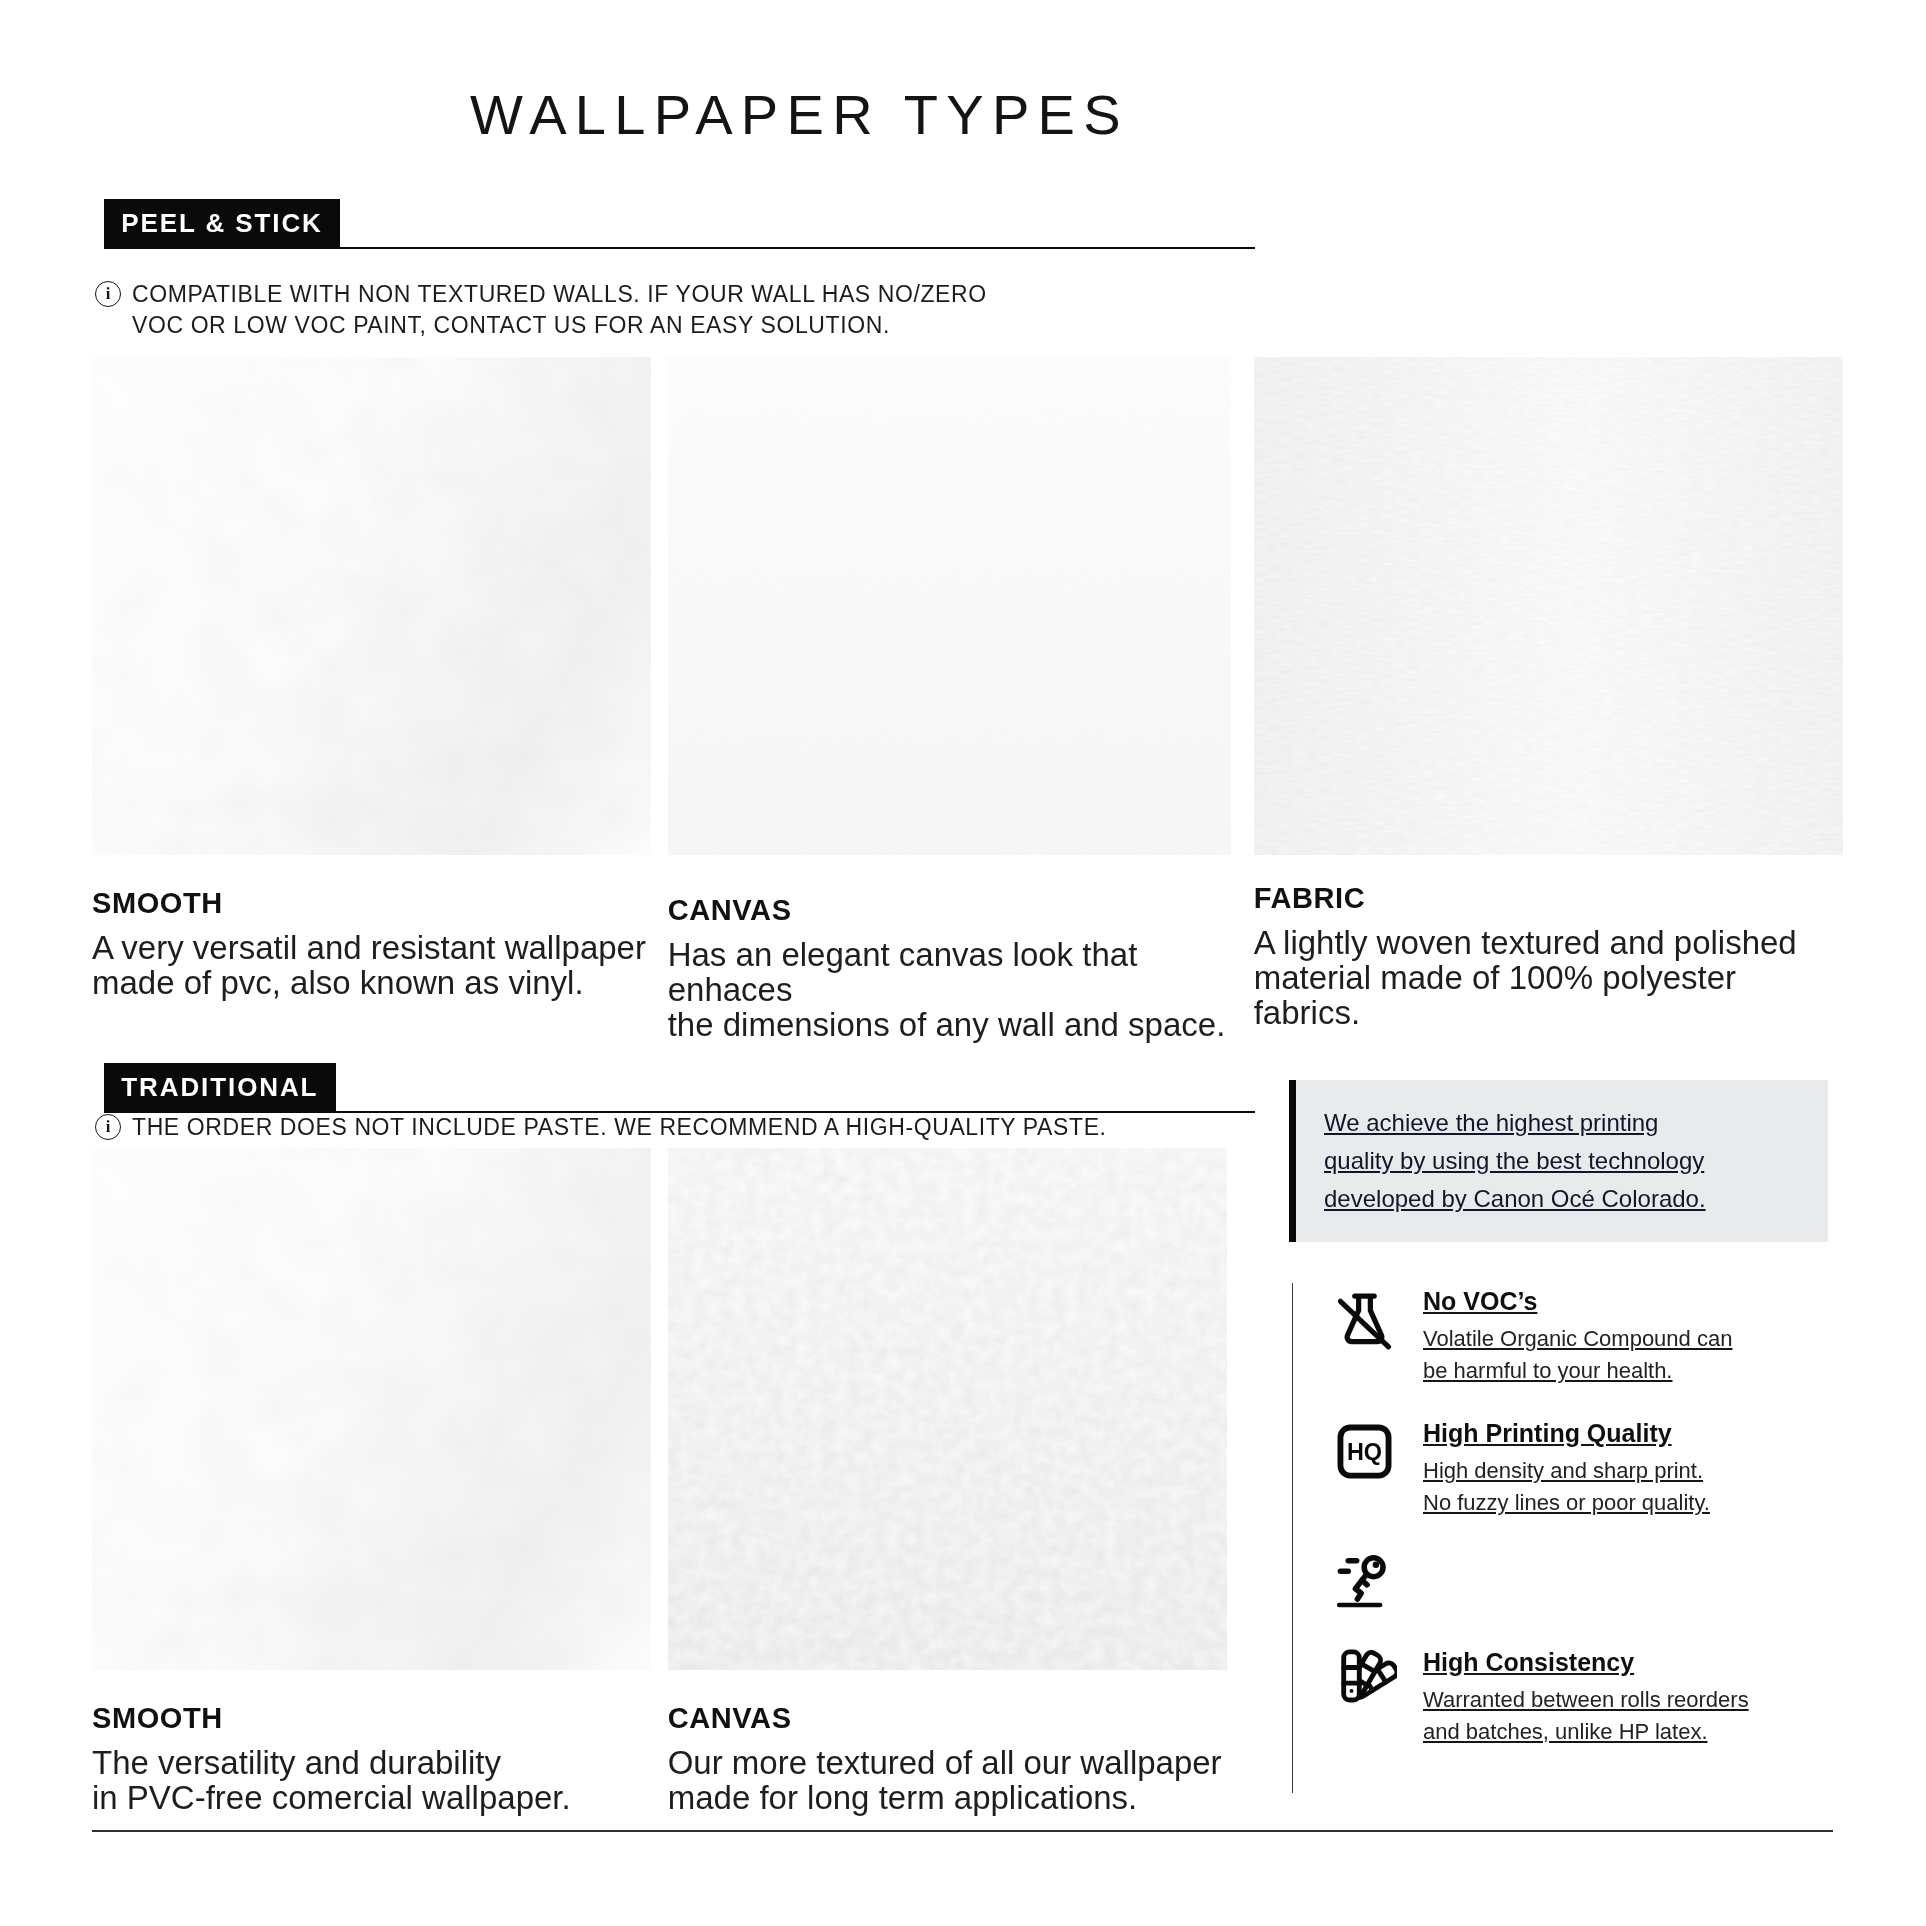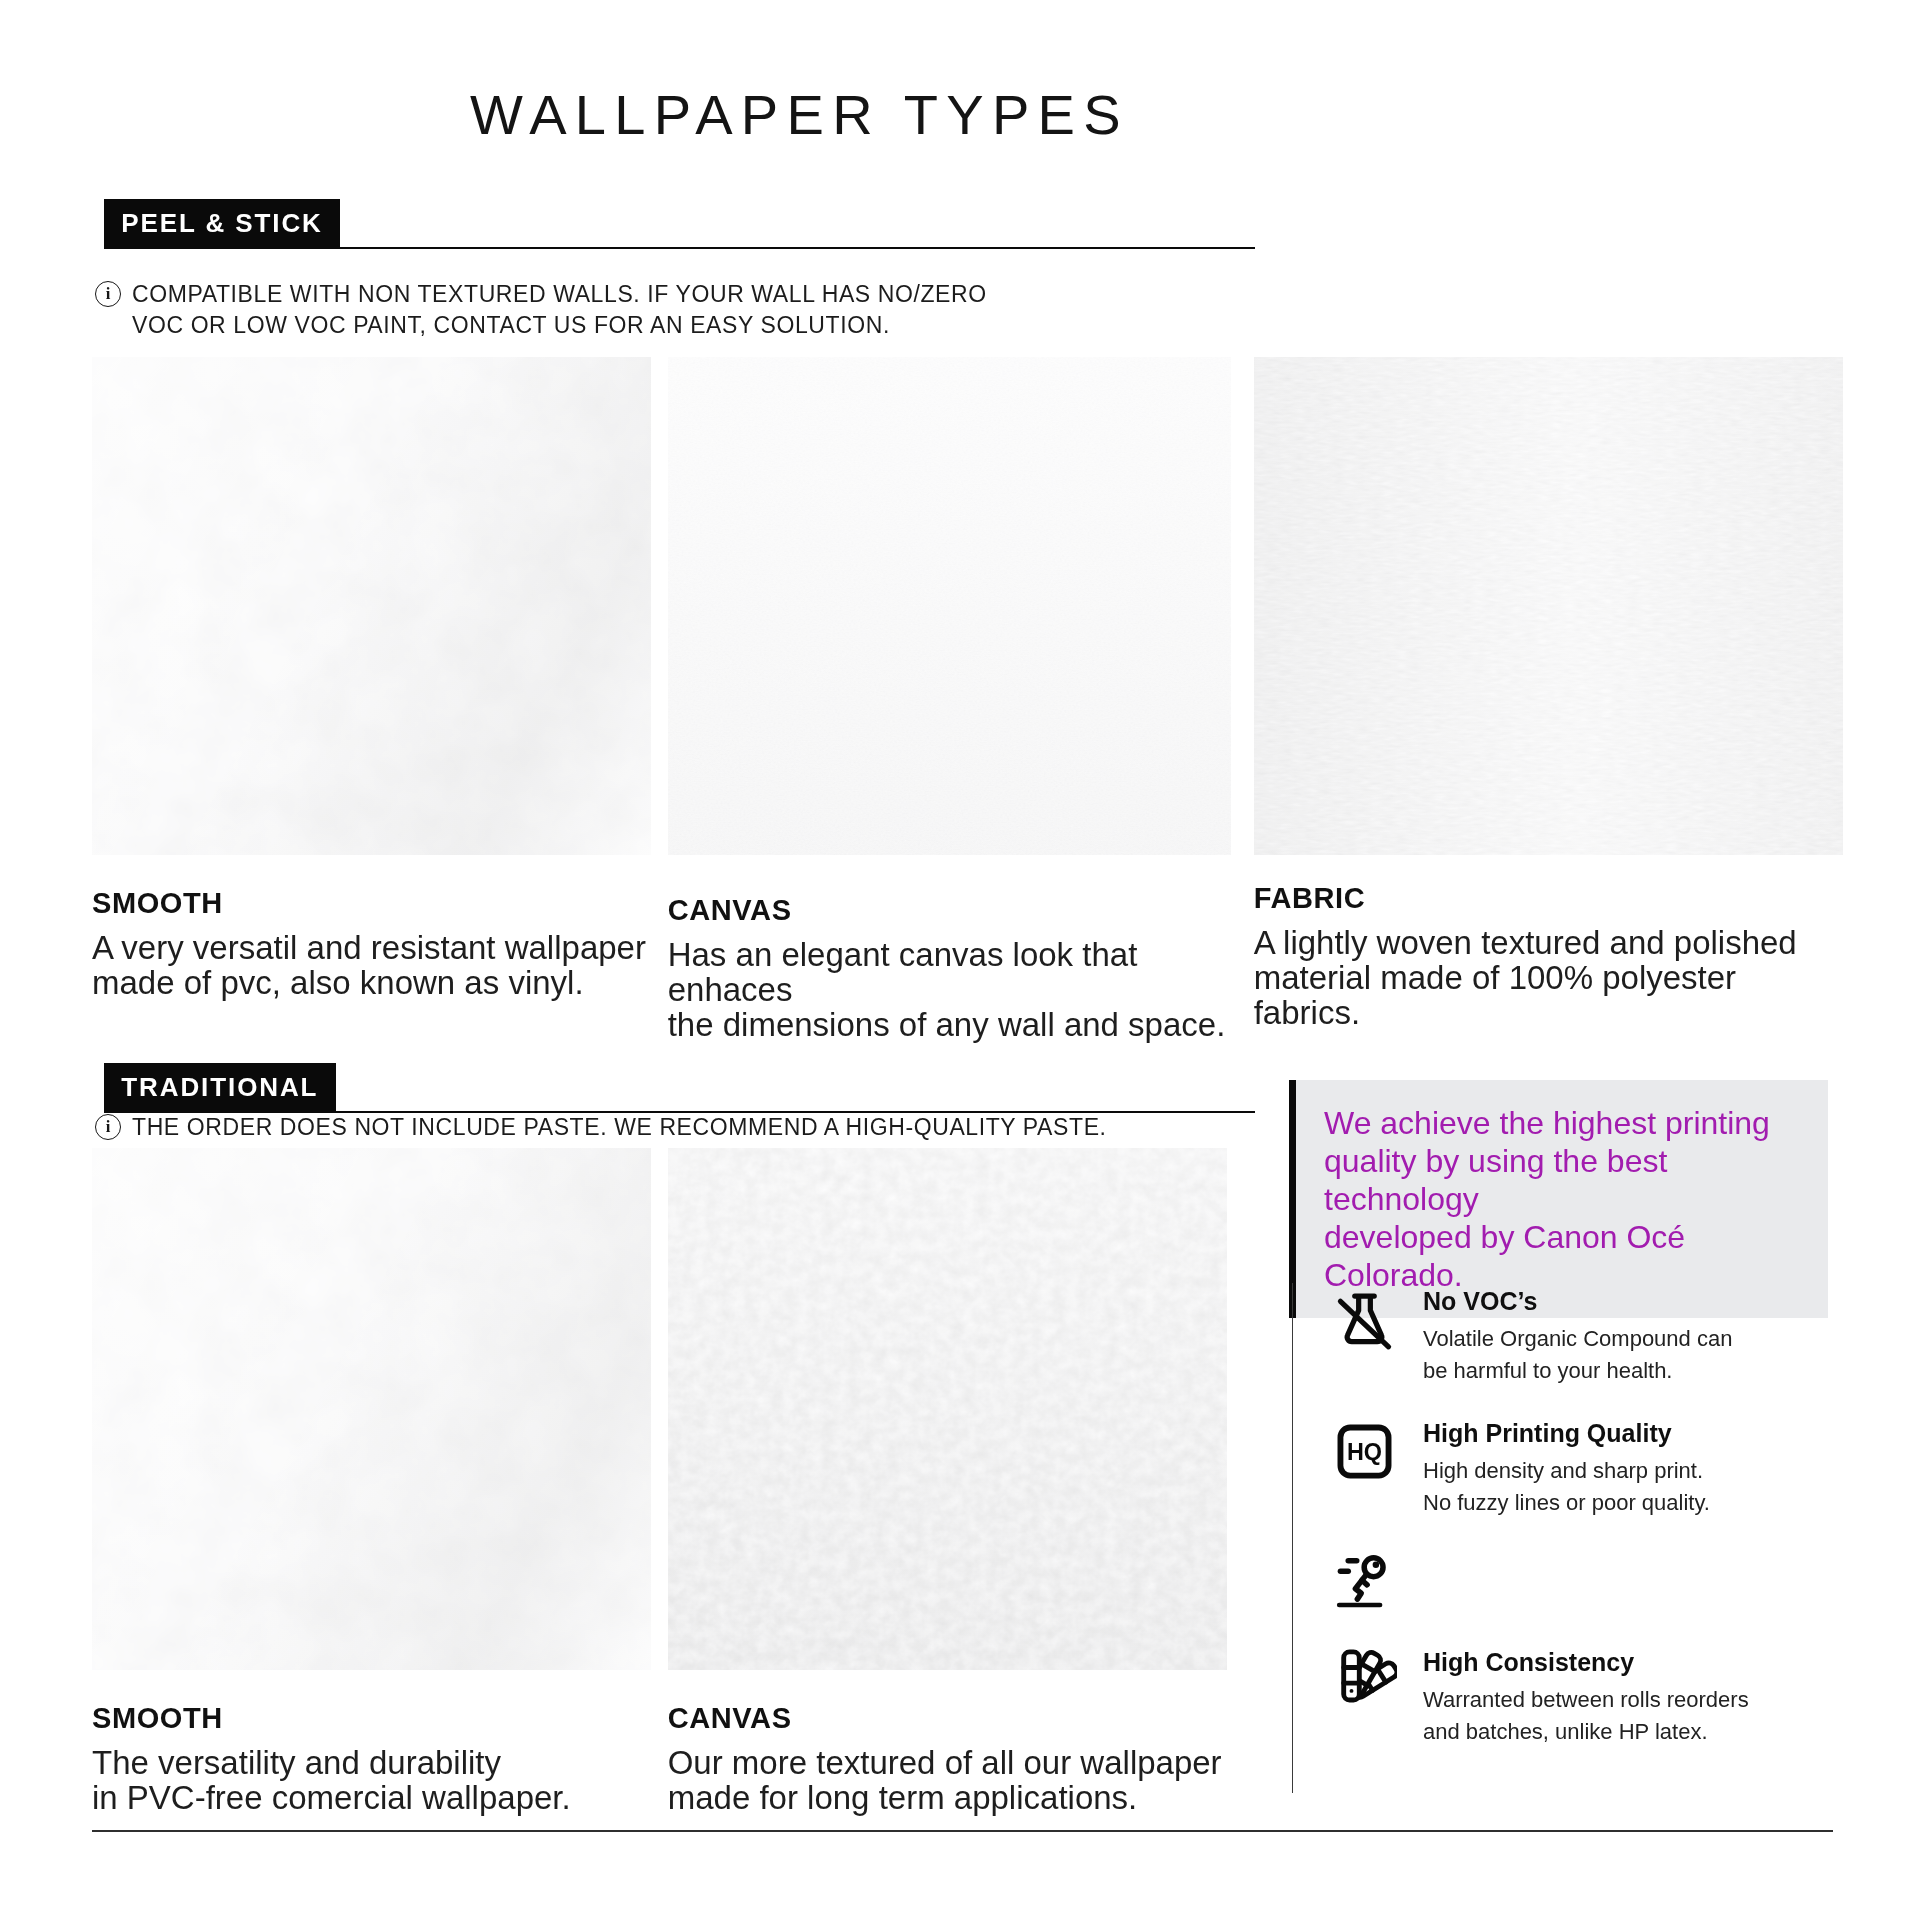--- a/index.html
+++ b/index.html
@@ -52,30 +52,30 @@
   .shade-canvas { background:linear-gradient(180deg, rgba(255,255,255,0.25), rgba(160,160,160,0.05)); }
   .shade-fabric { background:linear-gradient(90deg, rgba(140,140,140,0.06), rgba(255,255,255,0.2) 55%, rgba(150,150,150,0.05)); }
   .card-title { margin-top:32px; font-size:29px; font-weight:bold; letter-spacing:0.6px; color:#111111; }
   .card-desc { margin-top:10.3px; font-size:33px; line-height:35px; color:#1e1e1e; white-space:pre-line; }
 
   
   .quote { left:1289px; top:1080px; width:539px; display:flex; }
   .quote-bar { flex:0 0 7px; background:#0a0a0a; }
   .quote-body {
     flex:1; background:#e9eaec; padding:24px 18px 24px 28px;
-    font-size:32px; line-height:38px; color:#a21caf; white-space:pre-line;
+    font-size:24px; line-height:38px; color:#0f172a; white-space:pre-line;text-decoration:underline;
   }
 
   
   .features {
     left:1292px; top:1283px; width:581px; height:510px;
     border-left:1.9px solid #3a3a3a; padding-left:39px;
     display:flex; flex-direction:column; gap:32px; padding-top:3.9px;
   }
-  .feature { display:flex; align-items:flex-start; }
+  .feature { display:flex; align-items:flex-start;text-decoration:underline; }
   .f-icon { flex:0 0 65px; width:65px; height:65px; margin-right:26px; }
   .f-icon svg { width:100%; height:100%; display:block; }
   .f-title { font-size:25px; font-weight:bold; color:#0f0f0f; margin-bottom:7px; }
   .f-desc { font-size:22px; line-height:32px; color:#222222; white-space:pre-line; }
 
   .footer-rule { left:92px; top:1830px; width:1741px; height:1.9px; background:#2f2f2f; }
 </style>
 </head>
 <body>
 

